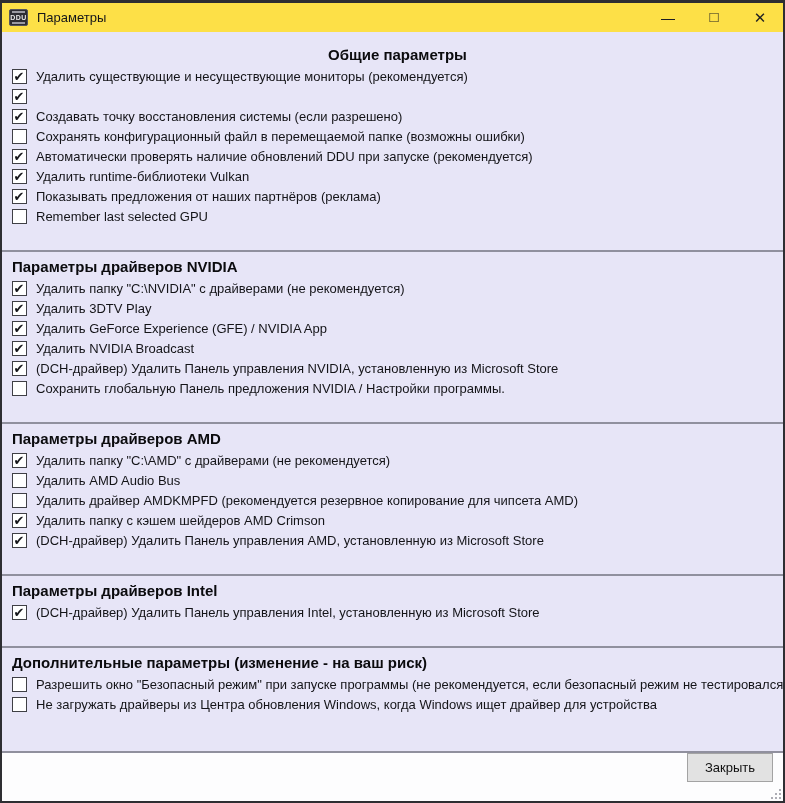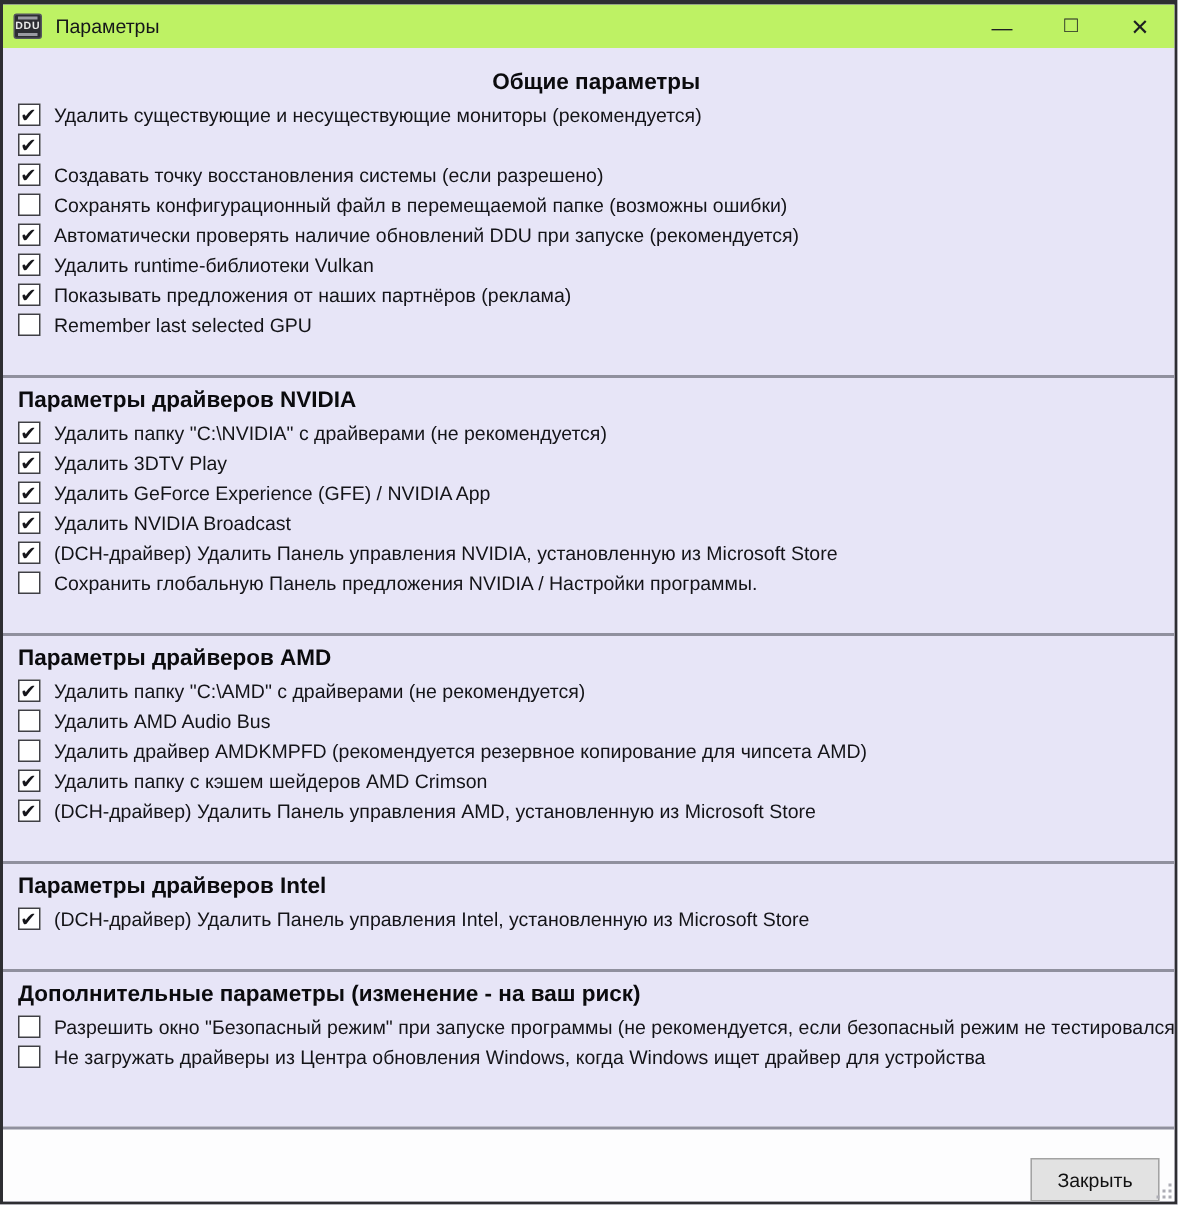--- a/index.html
+++ b/index.html
@@ -8,21 +8,21 @@
     width:785px; height:803px;
     display:flex; flex-direction:column;
     font-family:"Liberation Sans","DejaVu Sans",sans-serif;
     border:2px solid #2e2e32; border-top-width:3px;
     background:#E7E5F7;
     overflow:hidden;
   }
   
   .titlebar {
     height:29px; flex:0 0 29px;
-    background:#bef264;
+    background:#fde047;
     display:flex; align-items:center;
     padding-left:7px;
   }
   .app-icon {
     width:19px; height:17px;
     background:#2d2d33;
     border:1px solid #55555d;
     border-radius:2px;
     color:#e8e8e8;
     font-size:7px; font-weight:bold;
@@ -79,21 +79,21 @@
   .check-glyph {
     position:absolute; left:0.5px; top:-1px;
     font-size:13px; line-height:15px; color:#15151a;
   }
   .option-label { font-size:13px; color:#141418; }
   
   .footer {
     flex:0 0 50px;
     background:#fdfdfe;
     border-top:2px solid #90909E;
-    display:flex; align-items:flex-end; justify-content:flex-end;
+    display:flex; align-items:flex-start; justify-content:flex-end;
     position:relative;
     padding-right:10px;
   }
   .close-button {
     width:86px; height:29px;
     background:#E2E2E2;
     border:1px solid #A3A3A3;
     font-family:"Liberation Sans","DejaVu Sans",sans-serif;
     font-size:13px; color:#111;
     cursor:default;

